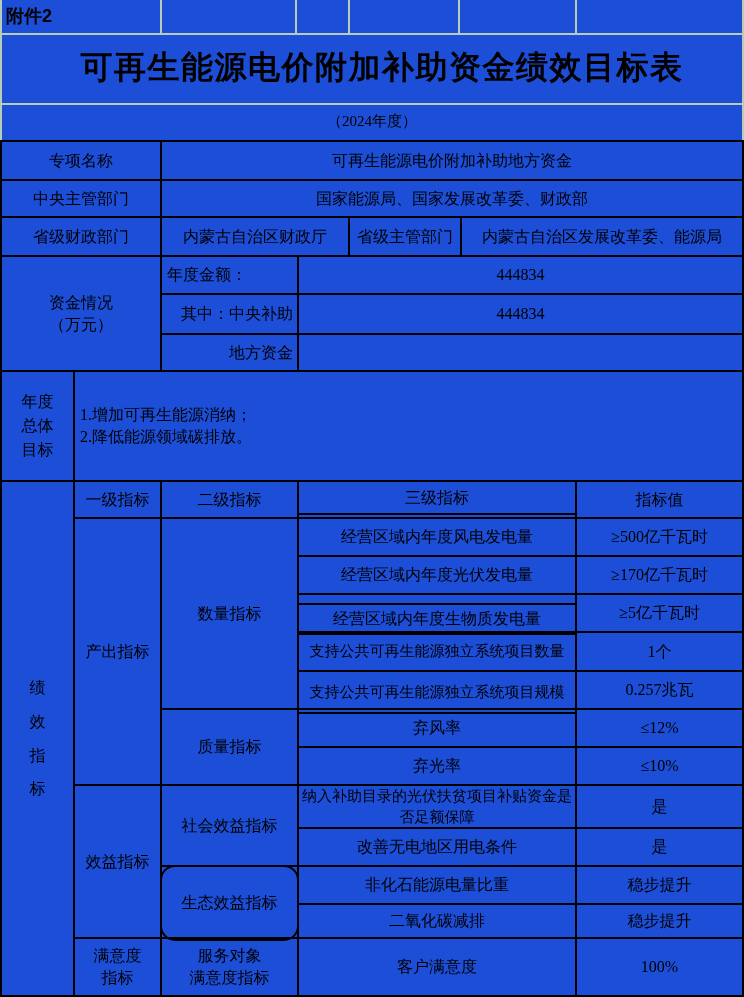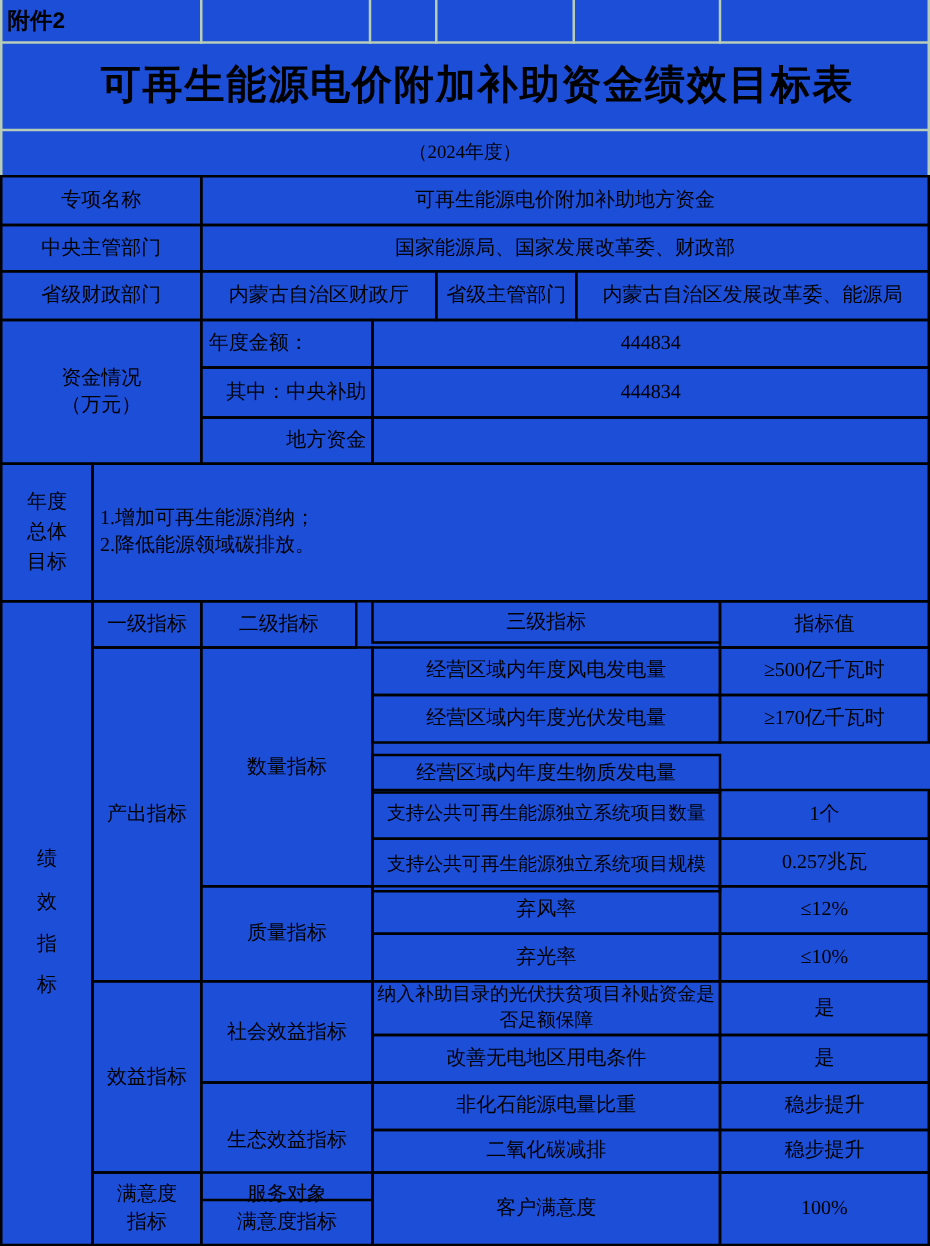--- a/index.html
+++ b/index.html
@@ -90,43 +90,44 @@
         <span class="vwrap2">年度总体目标</span>
       </div>
     <div class="c left pre" style="left:73px;top:230px;width:671px;height:112px;">1.增加可再生能源消纳；
 2.降低能源领域碳排放。</div>
 
     <div class="c" style="left:0;top:340px;width:75px;height:517px;">
         <span class="vwrap1">绩效指标</span>
       </div>
 
     <div class="c" style="left:73px;top:340px;width:89px;height:39px;">一级指标</div>
-    <div class="c" style="left:160px;top:340px;width:126px;height:39px;">二级指标</div>
+    <div class="c" style="left:160px;top:340px;width:139px;height:39px;">二级指标</div>
     <div class="c" style="left:297px;top:340px;width:280px;height:35px;">三级指标</div>
     <div class="c" style="left:575px;top:340px;width:169px;height:39px;">指标值</div>
 
     <div class="c" style="left:73px;top:377px;width:89px;height:269px;">产出指标</div>
     <div class="c" style="left:73px;top:644px;width:89px;height:155px;">效益指标</div>
     <div class="c pre" style="left:73px;top:797px;width:89px;height:60px;">满意度
 指标</div>
 
     <div class="c" style="left:160px;top:377px;width:139px;height:193px;">数量指标</div>
     <div class="c" style="left:160px;top:568px;width:139px;height:78px;">质量指标</div>
     <div class="c" style="left:160px;top:644px;width:139px;height:83px;">社会效益指标</div>
-    <div class="c" style="left:160px;top:725px;width:139px;height:96px;">生态效益指标</div>
+    <div class="c" style="left:160px;top:725px;width:139px;height:76px;border-radius:15px;">生态效益指标</div>
     <div class="c pre" style="left:160px;top:797px;width:139px;height:60px;">服务对象
 满意度指标</div>
 
     <div class="c" style="left:297px;top:377px;width:280px;height:40px;">经营区域内年度风电发电量</div>
     <div class="c" style="left:575px;top:377px;width:169px;height:40px;">≥500亿千瓦时</div>
 
     <div class="c" style="left:297px;top:415px;width:280px;height:40px;">经营区域内年度光伏发电量</div>
     <div class="c" style="left:575px;top:415px;width:169px;height:40px;">≥170亿千瓦时</div>
 
     <div class="c" style="left:297px;top:463px;width:280px;height:32px;">经营区域内年度生物质发电量</div>
+    <div class="c" style="left:575px;top:453px;width:169px;height:40px;">≥5亿千瓦时</div>
 
     <div class="c small" style="left:297px;top:491px;width:280px;height:41px;">支持公共可再生能源独立系统项目数量</div>
     <div class="c" style="left:575px;top:491px;width:169px;height:41px;">1个</div>
 
     <div class="c small" style="left:297px;top:530px;width:280px;height:44px;">支持公共可再生能源独立系统项目规模</div>
     <div class="c" style="left:575px;top:530px;width:169px;height:40px;">0.257兆瓦</div>
 
     <div class="c" style="left:297px;top:568px;width:280px;height:40px;">弃风率</div>
     <div class="c" style="left:575px;top:568px;width:169px;height:40px;">≤12%</div>
 

